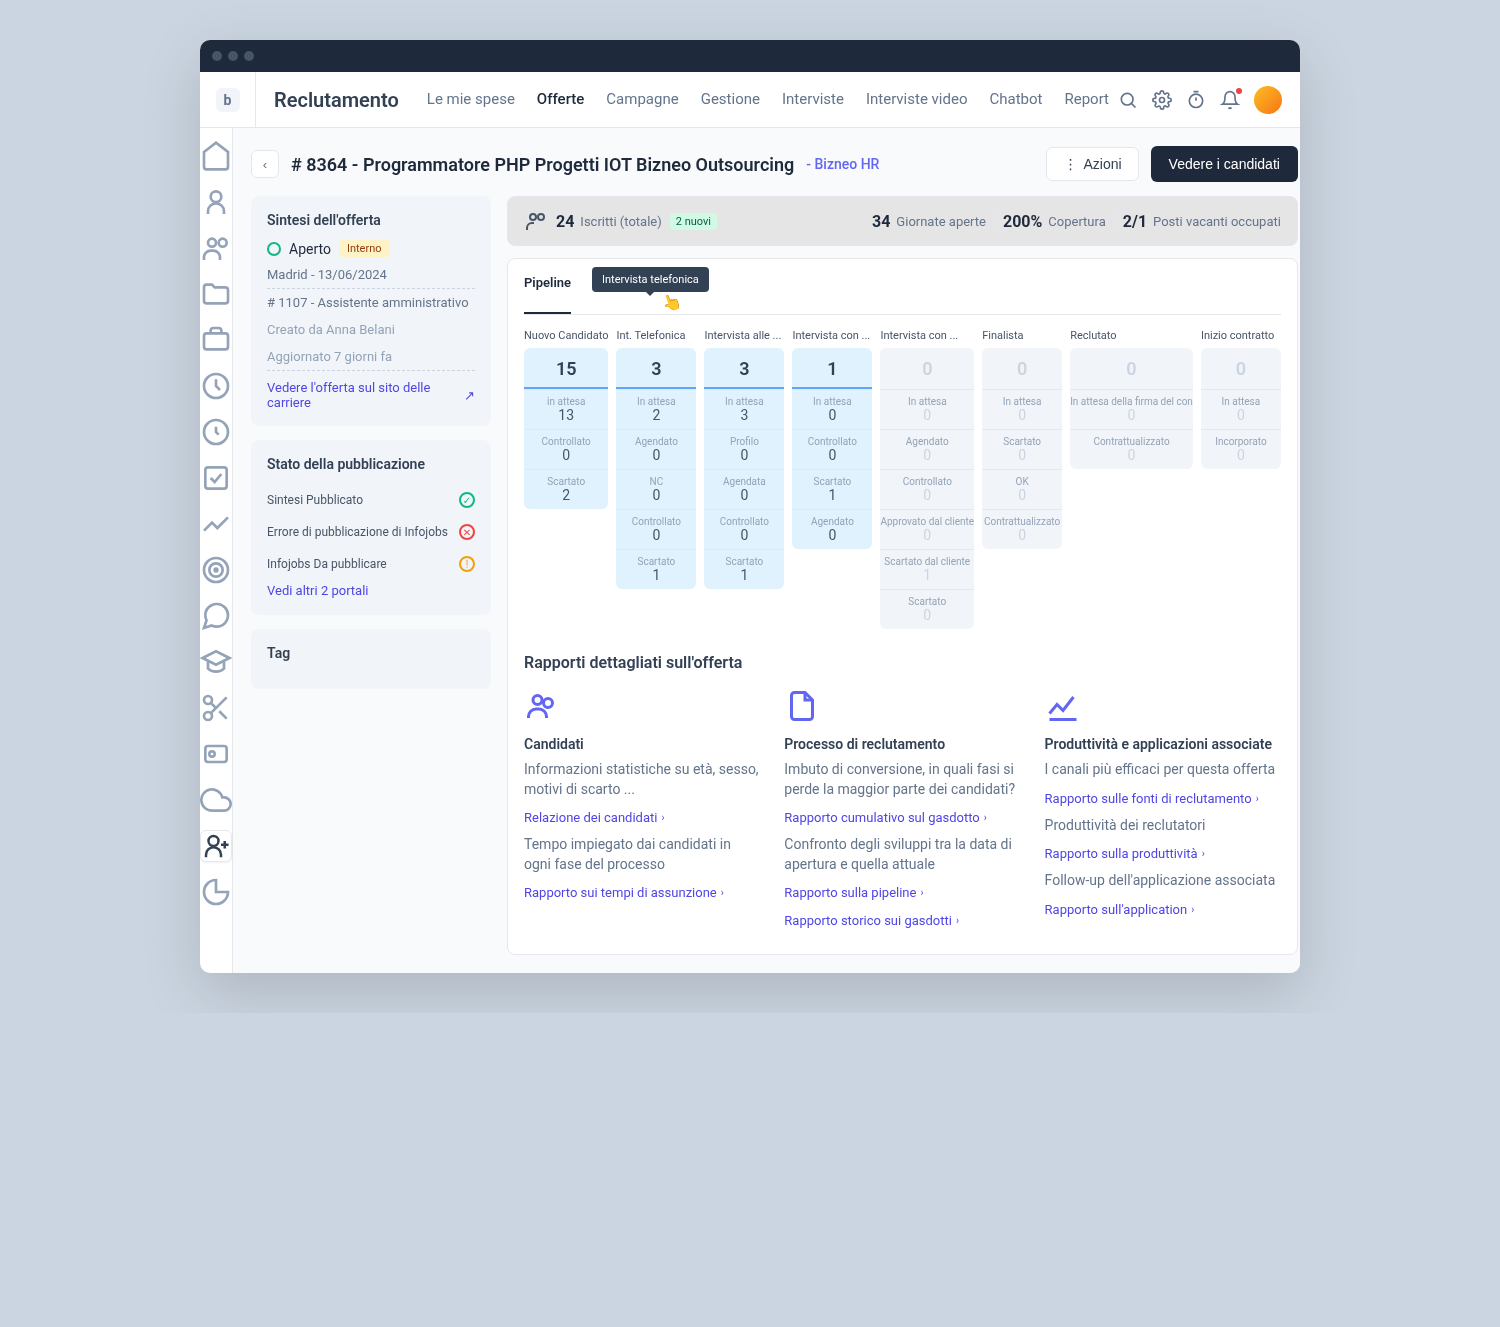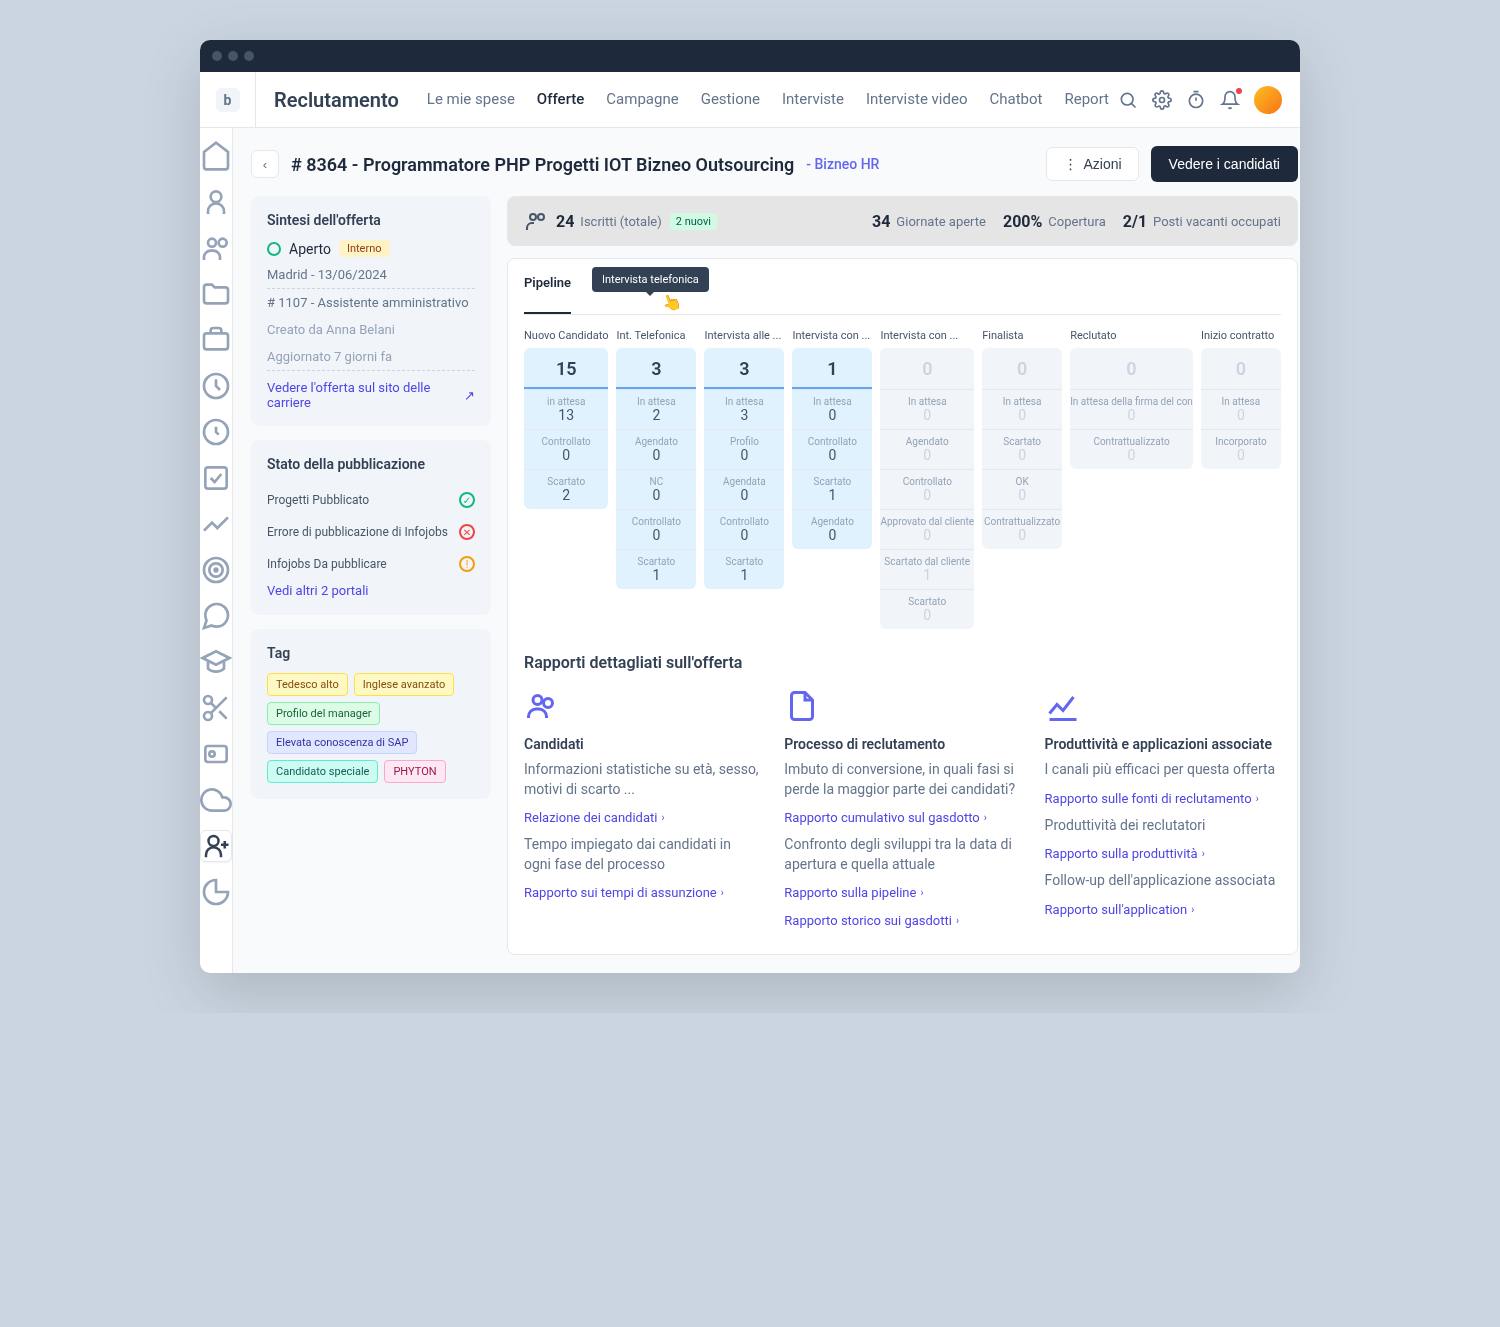--- a/index.html
+++ b/index.html
@@ -276,44 +276,36 @@
             <div class="meta-line" style="color:#94a3b8">Aggiornato 7 giorni fa</div>
             <a class="link">
                 <span>Vedere l'offerta sul sito delle carriere</span> 
                 <span>↗</span>
               </a>
           </div>
 
           <div class="card">
             <h3>Stato della pubblicazione</h3>
             <div class="pub-row">
-                <span>Progetti Pubblicato</span>
+                <span>Sintesi Pubblicato</span>
                 <span class="ico-ok">✓</span>
               </div>
             <div class="pub-row">
                 <span>Errore di pubblicazione di Infojobs</span>
                 <span class="ico-err">✕</span>
               </div>
             <div class="pub-row">
                 <span>Infojobs Da pubblicare</span>
                 <span class="ico-warn">!</span>
               </div>
             <a class="link">Vedi altri 2 portali</a>
           </div>
 
           <div class="card">
             <h3>Tag</h3>
-            <div class="tags">
-              <span class="tag yellow">Tedesco alto</span>
-              <span class="tag yellow">Inglese avanzato</span>
-              <span class="tag green">Profilo del manager</span>
-              <span class="tag blue">Elevata conoscenza di SAP</span>
-              <span class="tag teal">Candidato speciale</span>
-              <span class="tag pink">PHYTON</span>
-            </div>
           </div>
         </div>
 
         <div class="right-col">
           <div class="stats-bar">
             <div class="icon-btn" style="color:#475569;width:24px;height:24px">
                 <svg viewBox="0 0 24 24" fill="none" stroke="currentColor" stroke-width="2">
                   <circle cx="9" cy="8" r="3"></circle>
                   <circle cx="17" cy="8" r="3"></circle>
                   <path d="M3 21v-2a5 5 0 015-5h2"></path>

